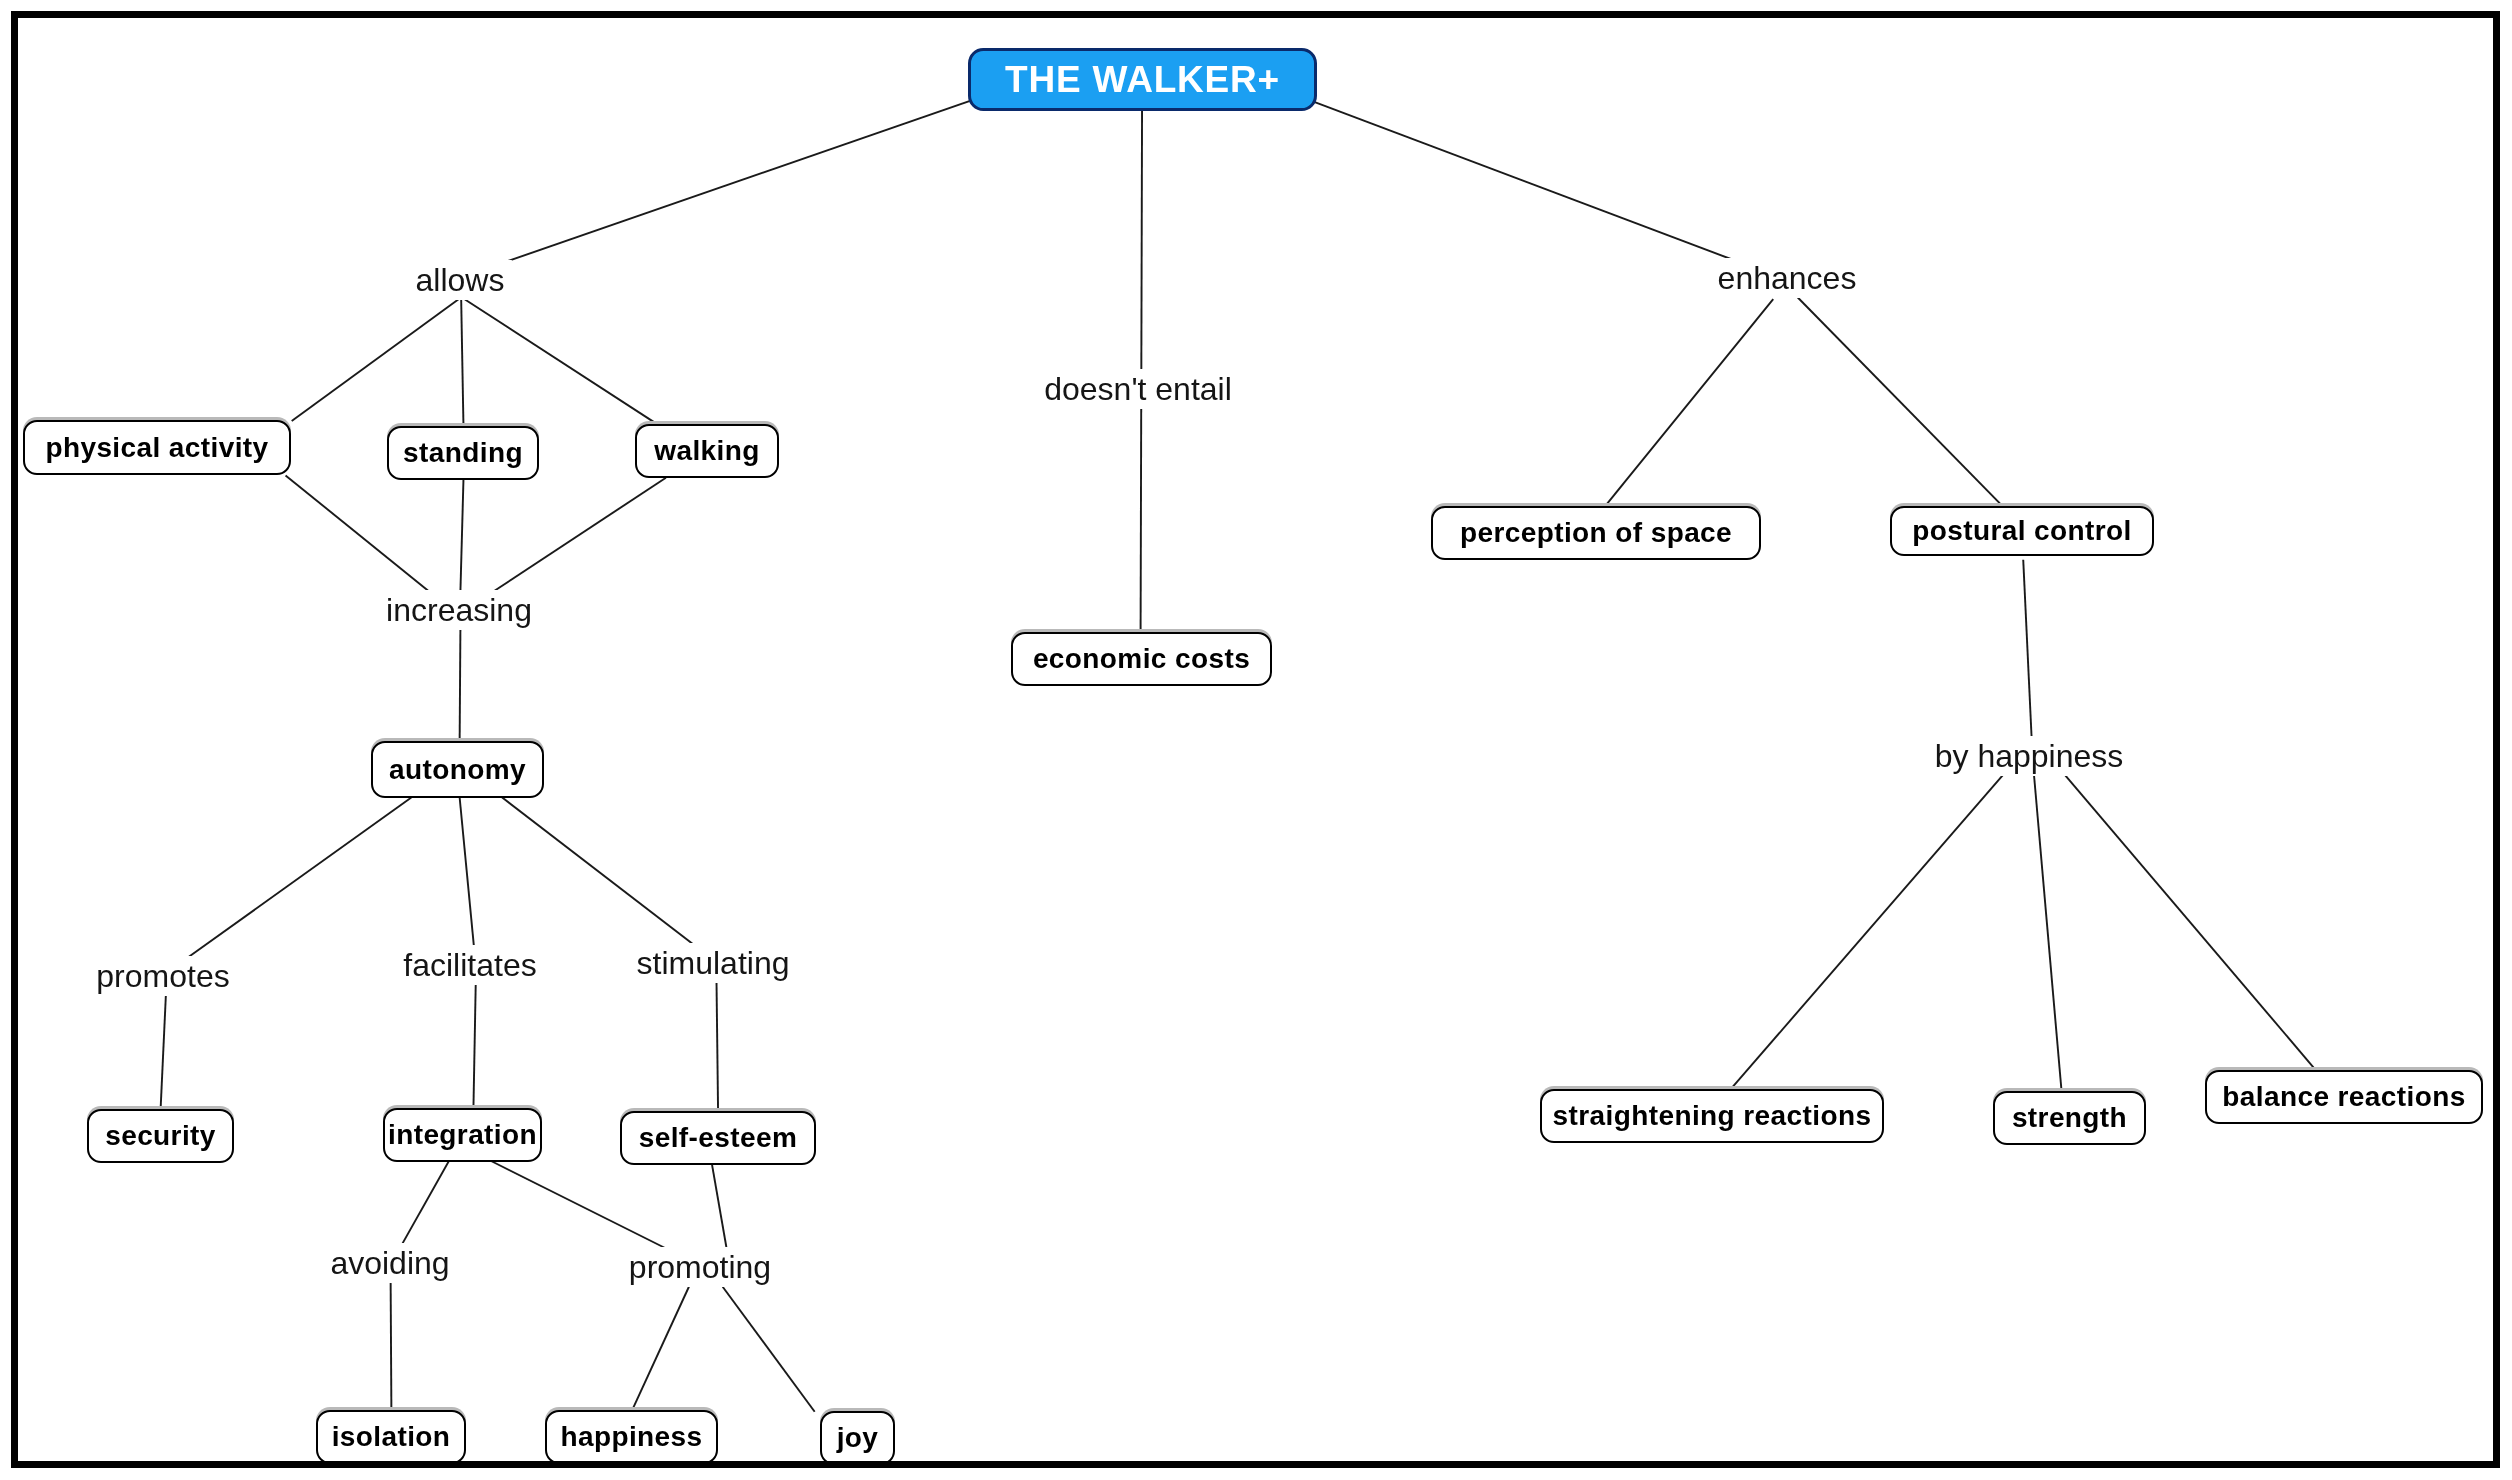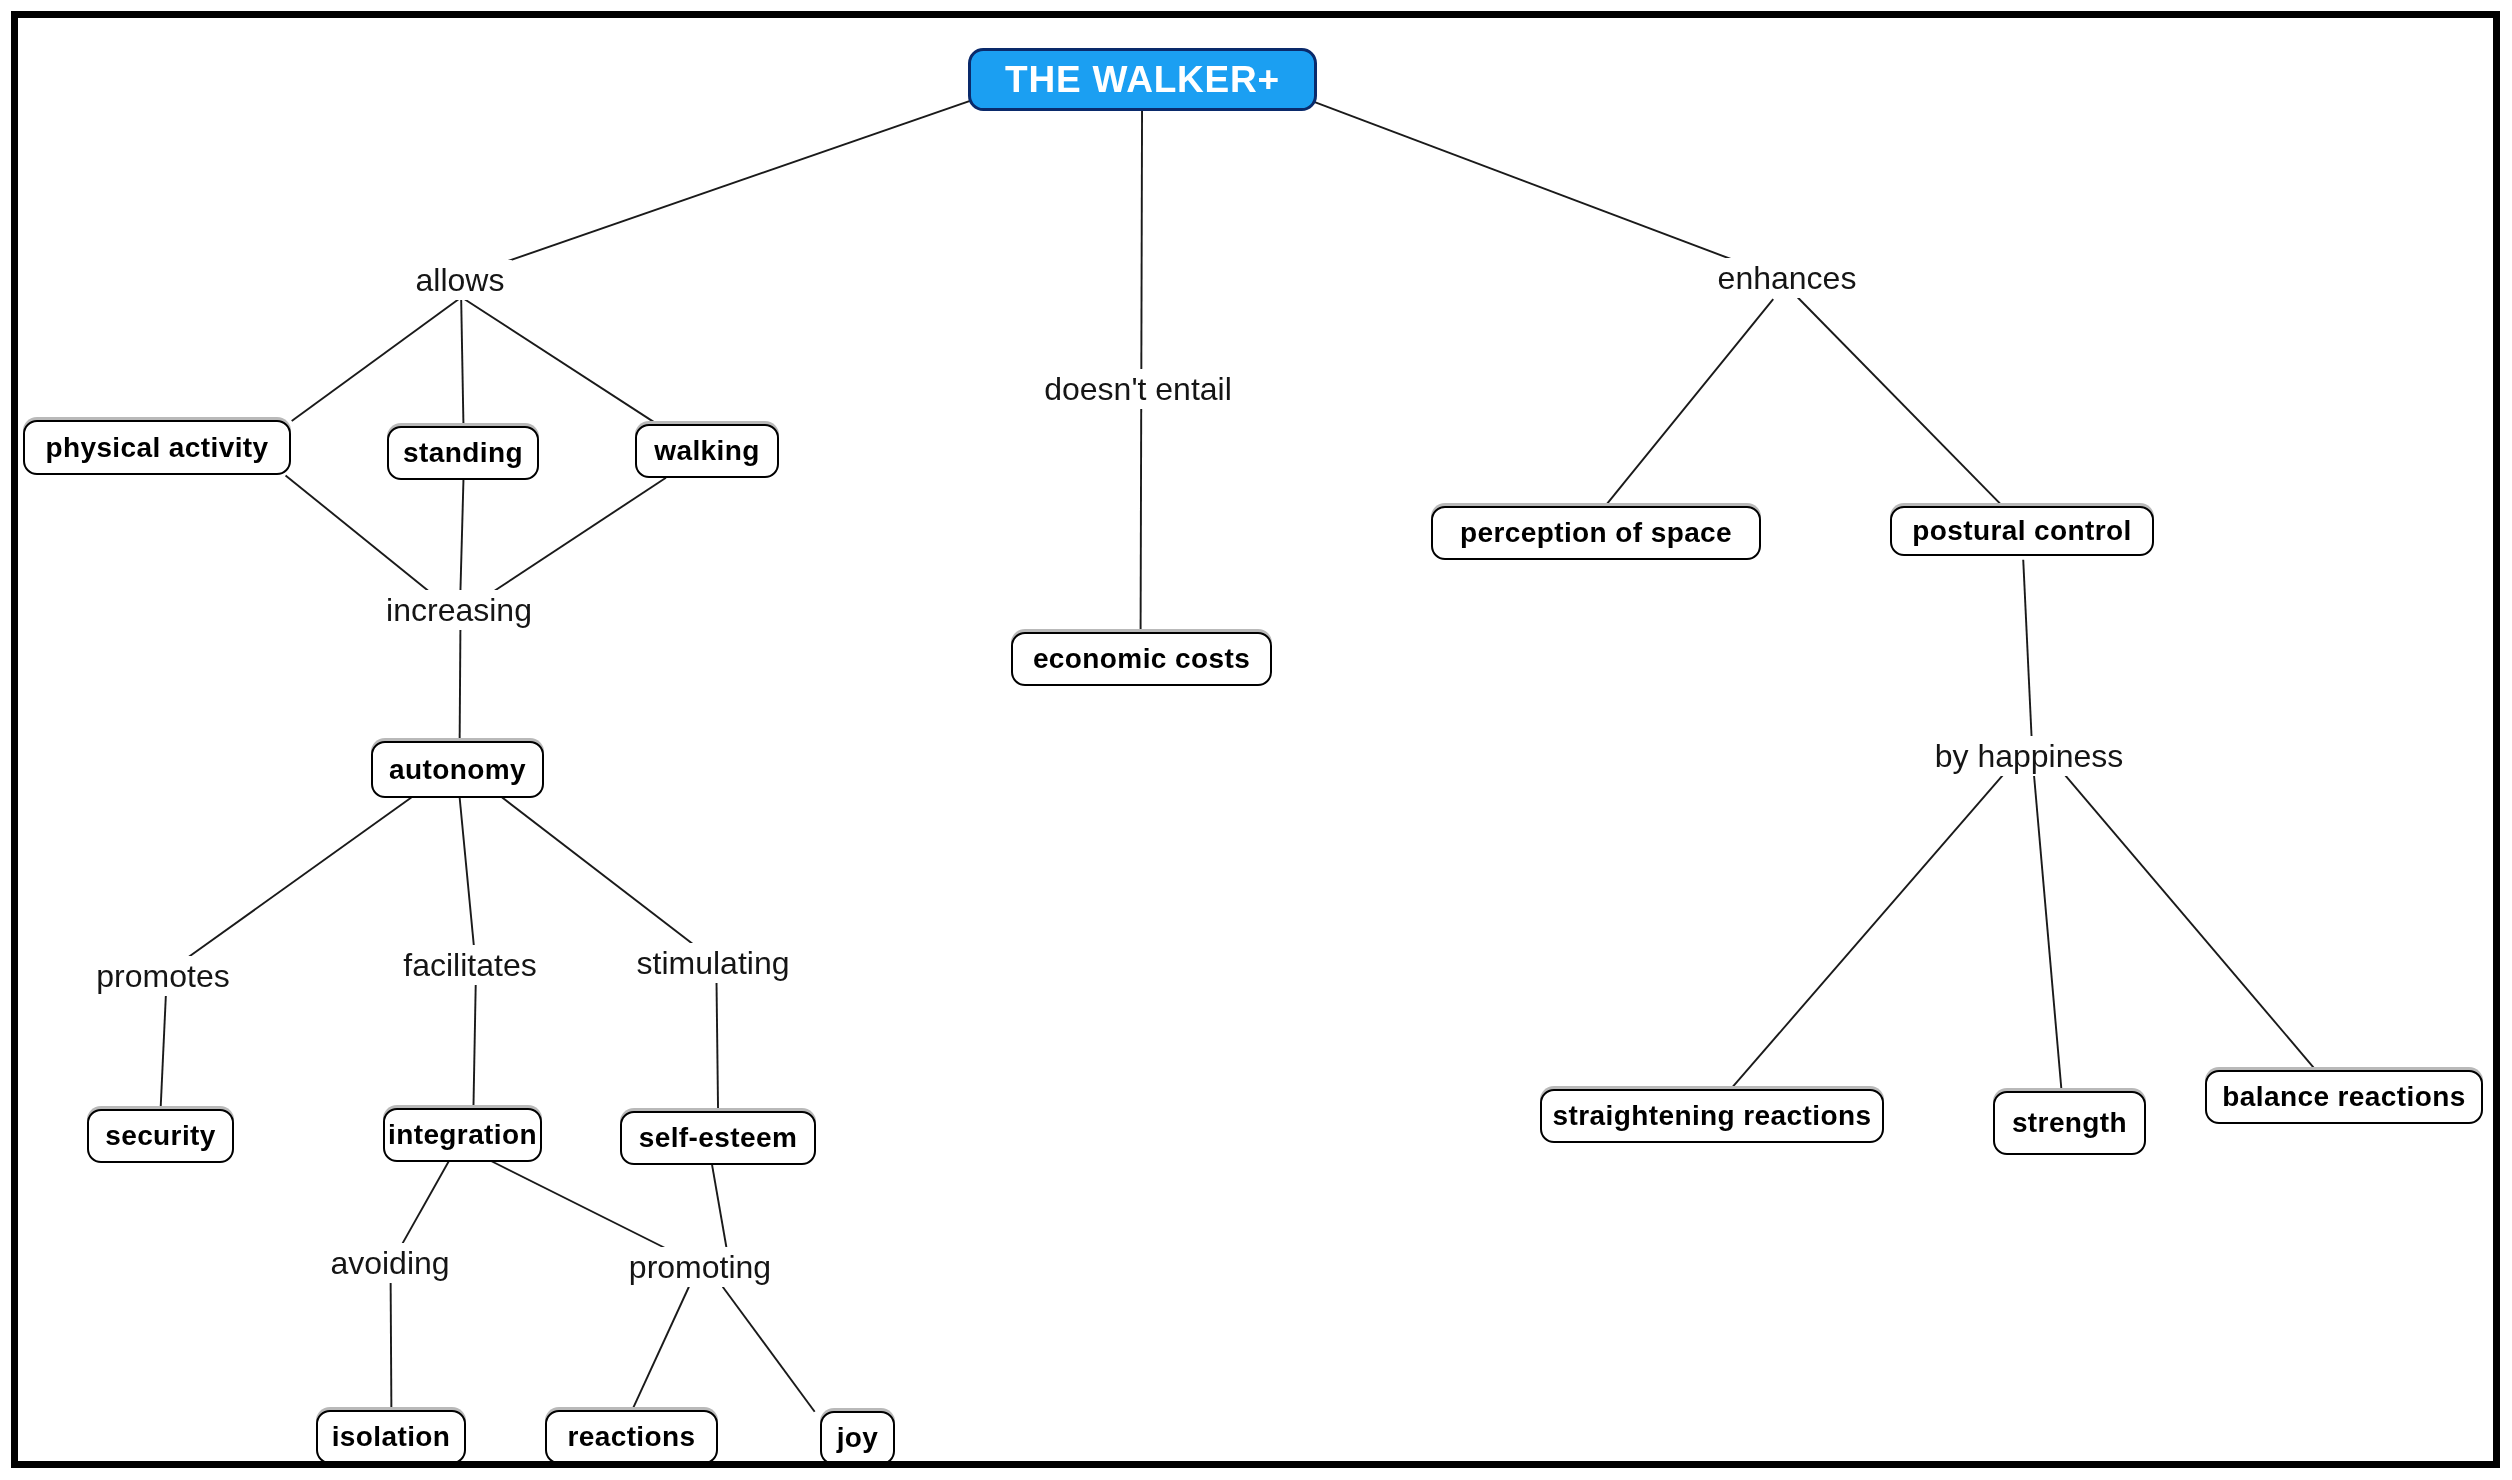--- a/index.html
+++ b/index.html
@@ -110,21 +110,21 @@
       <div class="node" style="left: 387px; top: 426px; width: 152px; height: 54px;">standing</div>
       <div class="node" style="left: 635px; top: 424px; width: 144px; height: 54px;">walking</div>
       <div class="node" style="left: 1011px; top: 632px; width: 261px; height: 54px;">economic costs</div>
       <div class="node" style="left: 1431px; top: 506px; width: 330px; height: 54px;">perception of space</div>
       <div class="node" style="left: 1890px; top: 506px; width: 264px; height: 50px;">postural control</div>
       <div class="node" style="left: 371px; top: 741px; width: 173px; height: 57px;">autonomy</div>
       <div class="node" style="left: 87px; top: 1109px; width: 147px; height: 54px;">security</div>
       <div class="node" style="left: 383px; top: 1108px; width: 159px; height: 54px;">integration</div>
       <div class="node" style="left: 620px; top: 1111px; width: 196px; height: 54px;">self-esteem</div>
       <div class="node" style="left: 316px; top: 1410px; width: 150px; height: 54px;">isolation</div>
-      <div class="node" style="left: 545px; top: 1410px; width: 173px; height: 54px;">reactions</div>
+      <div class="node" style="left: 545px; top: 1410px; width: 173px; height: 54px;">happiness</div>
       <div class="node" style="left: 781px; top: 1411px; width: 75px; height: 54px; margin-left: 39px;">joy</div>
       <div class="node" style="left: 1540px; top: 1089px; width: 344px; height: 54px;">straightening reactions</div>
-      <div class="node" style="left: 1993px; top: 1091px; width: 153px; height: 64px;">strength</div>
+      <div class="node" style="left: 1993px; top: 1091px; width: 153px; height: 54px;">strength</div>
       <div class="node" style="left: 2205px; top: 1070px; width: 278px; height: 54px;">balance reactions</div>
     </div>
   <div class="frame"></div>
 </div>
 
 
 </body></html>

